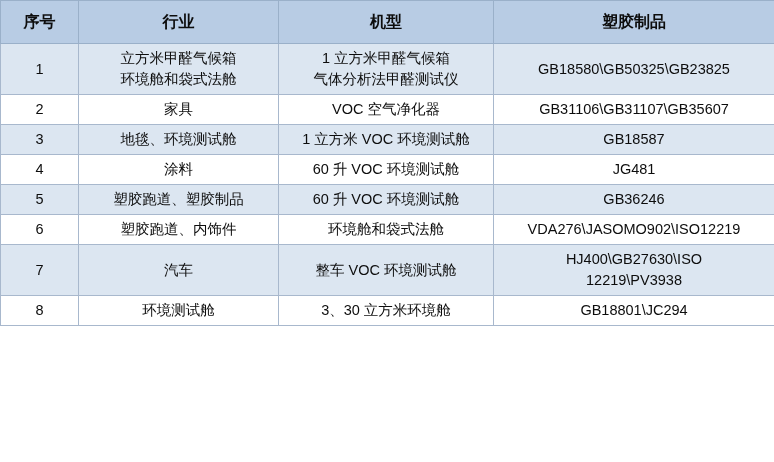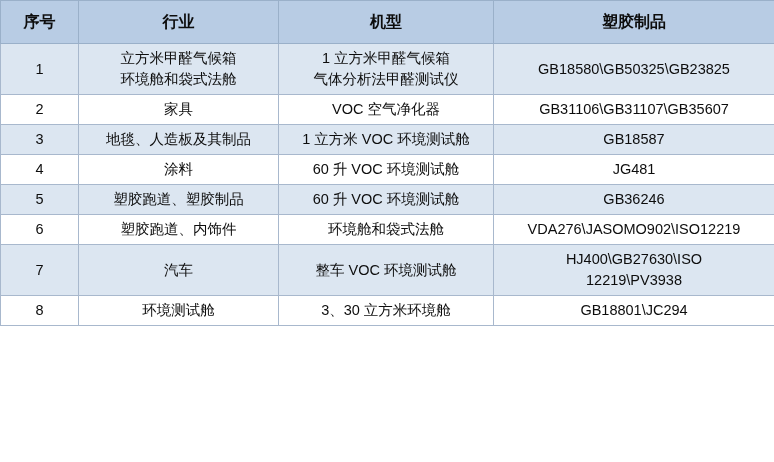--- a/index.html
+++ b/index.html
@@ -107,21 +107,21 @@
           </td>
           <td>
             <span class="cellline">GB31106\GB31107\GB35607</span>
           </td>
         </tr>
         <tr class="row-odd">
           <td class="col-index">
             <span class="cellline">3</span>
           </td>
           <td>
-            <span class="cellline">地毯、人造板及其制品</span>
+            <span class="cellline">地毯、环境测试舱</span>
           </td>
           <td>
             <span class="cellline">1 立方米 VOC 环境测试舱</span>
           </td>
           <td>
             <span class="cellline">GB18587</span>
           </td>
         </tr>
         <tr class="row-even">
           <td class="col-index">

